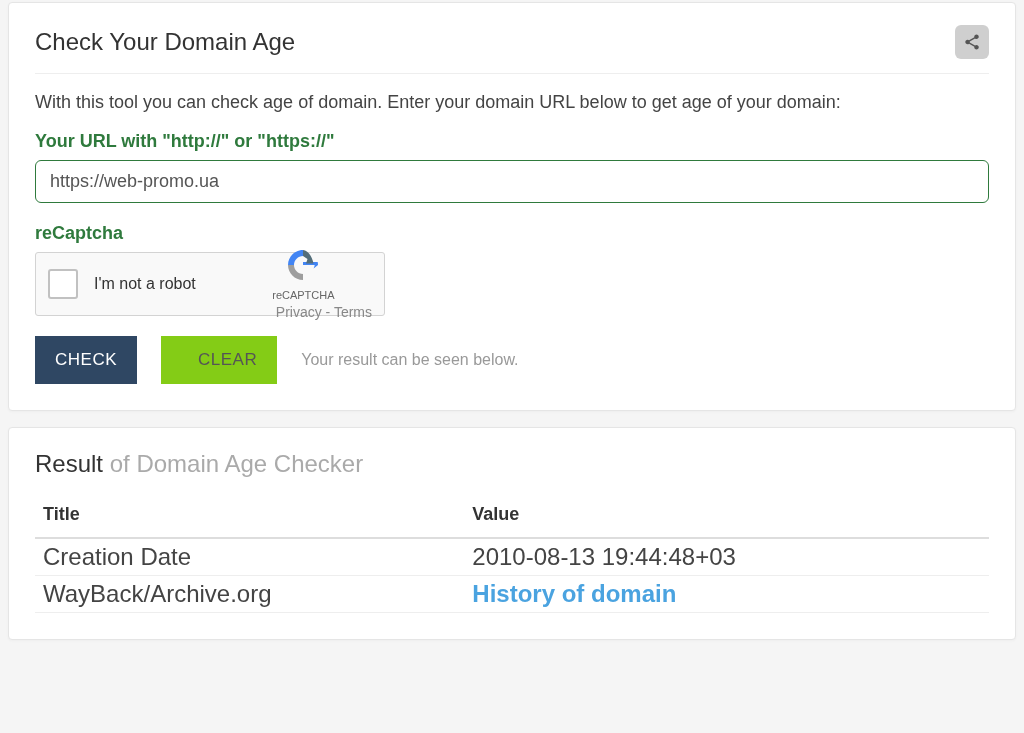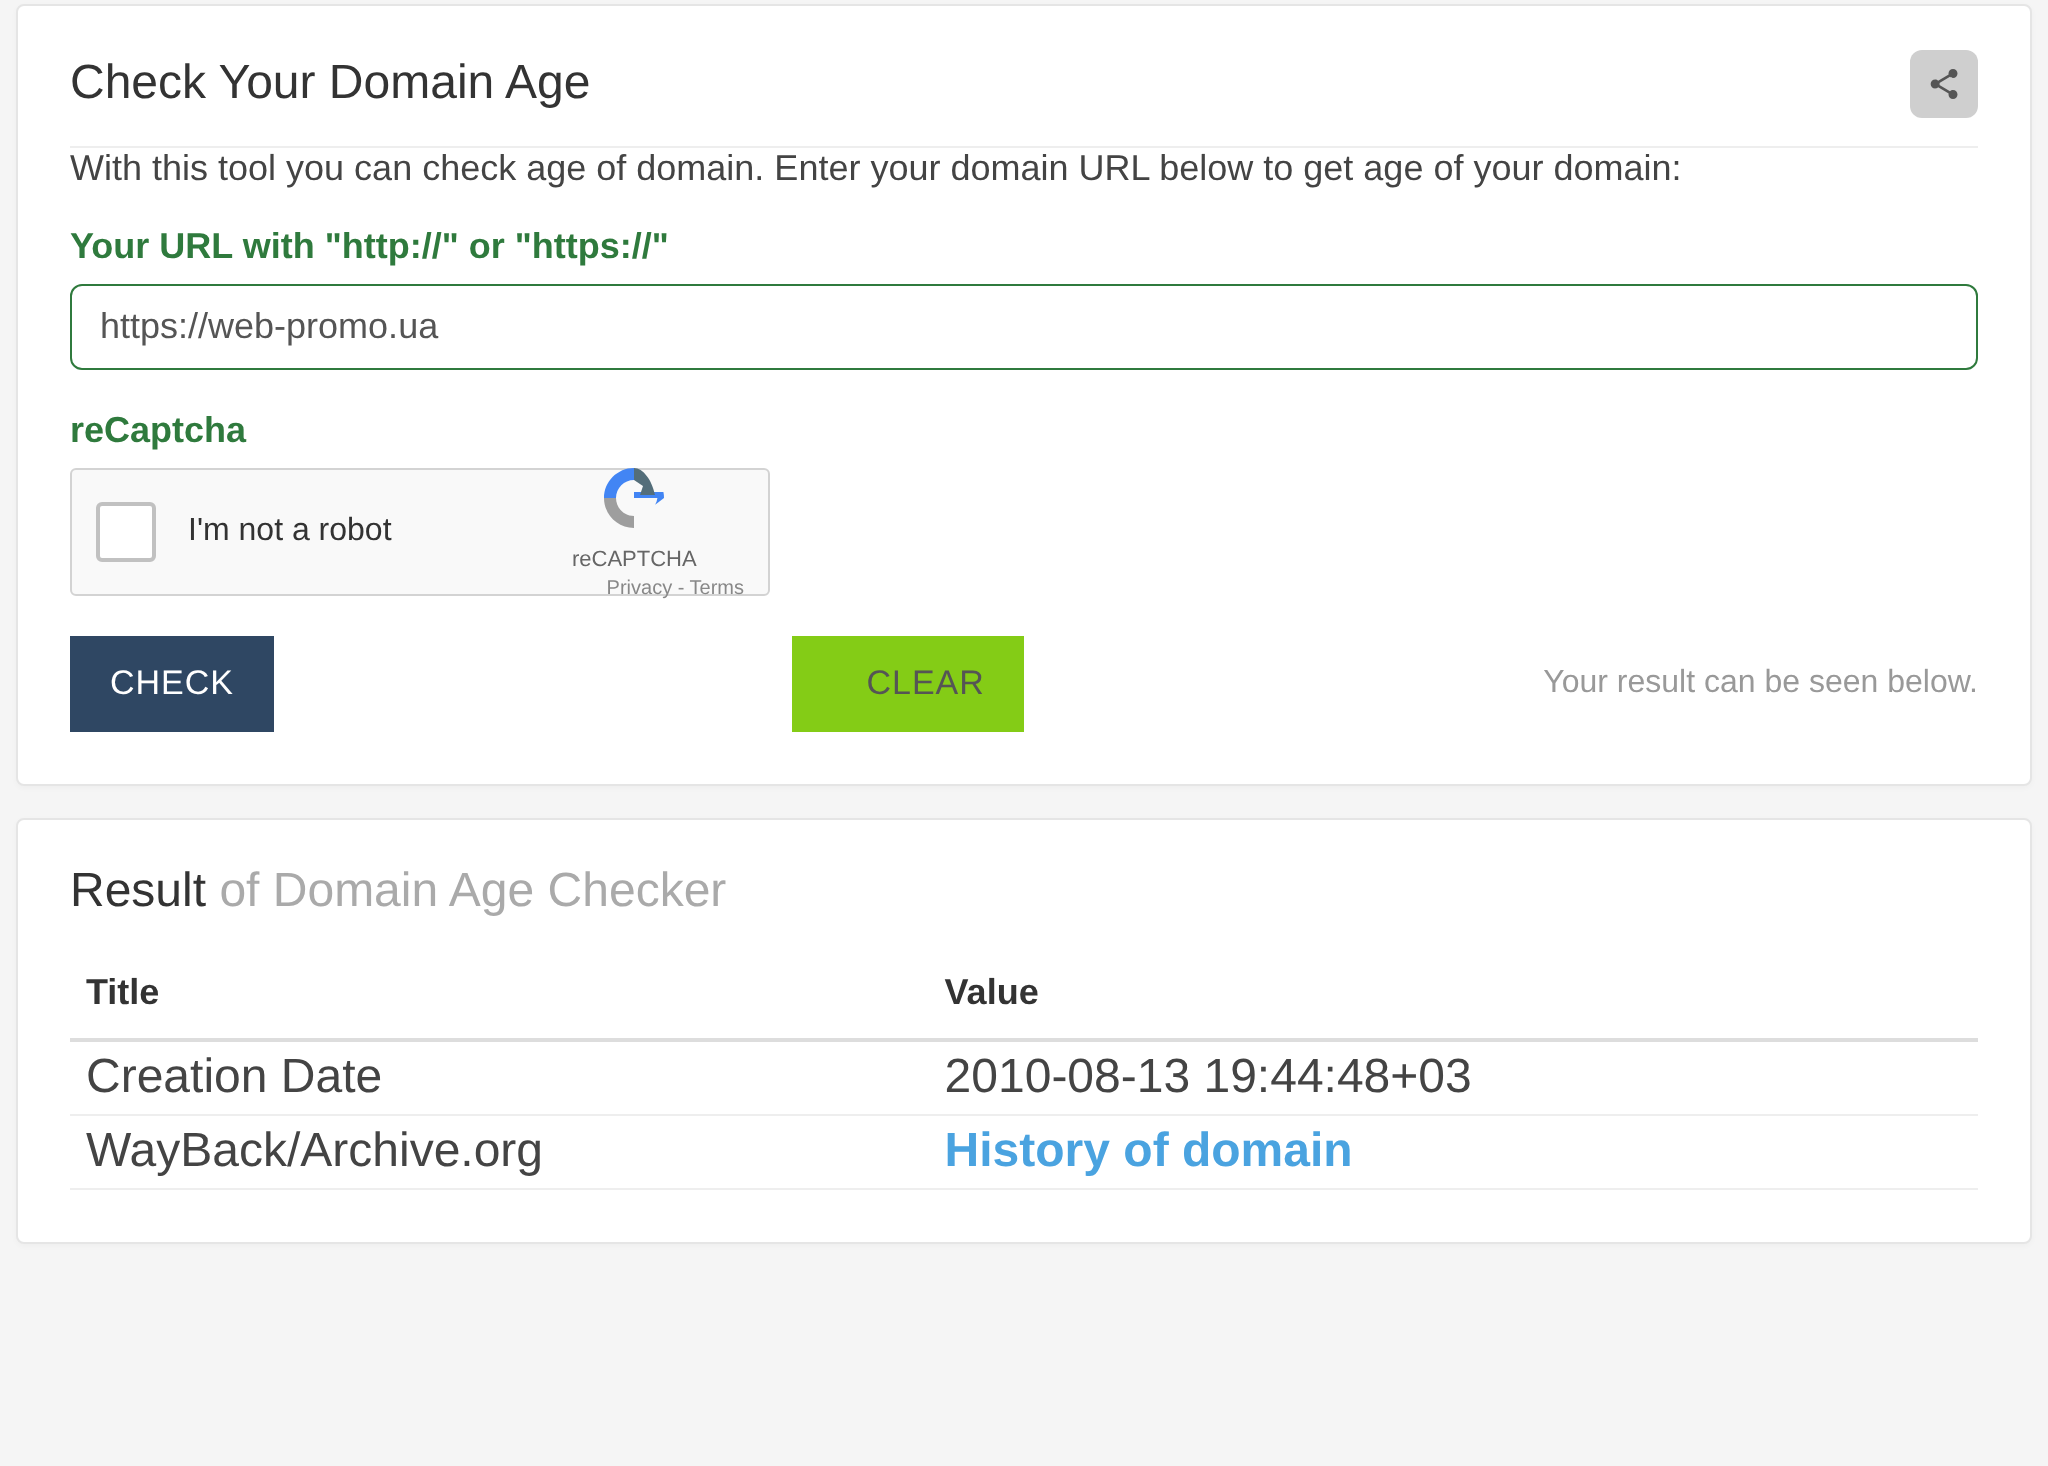--- a/index.html
+++ b/index.html
@@ -18,20 +18,21 @@
     margin: 2px 8px 16px 8px;
     padding: 22px 26px 26px 26px;
     box-shadow: 0 1px 3px rgba(0,0,0,0.03);
   }
   .card-header {
     display: flex;
     justify-content: space-between;
     align-items: center;
     border-bottom: 1px solid #eee;
     padding-bottom: 14px;
+    margin-bottom: 18px;
   }
   .card-title {
     font-size: 24px;
     font-weight: 500;
     color: #333;
   }
   .share-btn {
     width: 34px;
     height: 34px;
     background: #cfcfcf;
@@ -91,26 +92,25 @@
     flex: 1;
   }
   .recaptcha-right {
     text-align: center;
     font-size: 10px;
     color: #777;
     line-height: 1.3;
   }
   .recaptcha-right svg { width: 36px; height: 36px; margin-bottom: 2px; }
   .recaptcha-right .brand { font-size: 11px; color: #666; }
-  .recaptcha-right .links { font-size: 10px; color: #888; padding-left: 41px; }
+  .recaptcha-right .links { font-size: 14px; color: #888; padding-left: 41px; }
   .button-row {
     display: flex;
     align-items: center;
-    gap: 12px;
-    justify-content: space-between;
+    gap: 24px;
   }
   .btn {
     padding: 14px 20px;
     font-size: 17px;
     border: none;
     cursor: pointer;
     letter-spacing: 0.5px;
   }
   .btn-primary {
     background: #2f4763;

